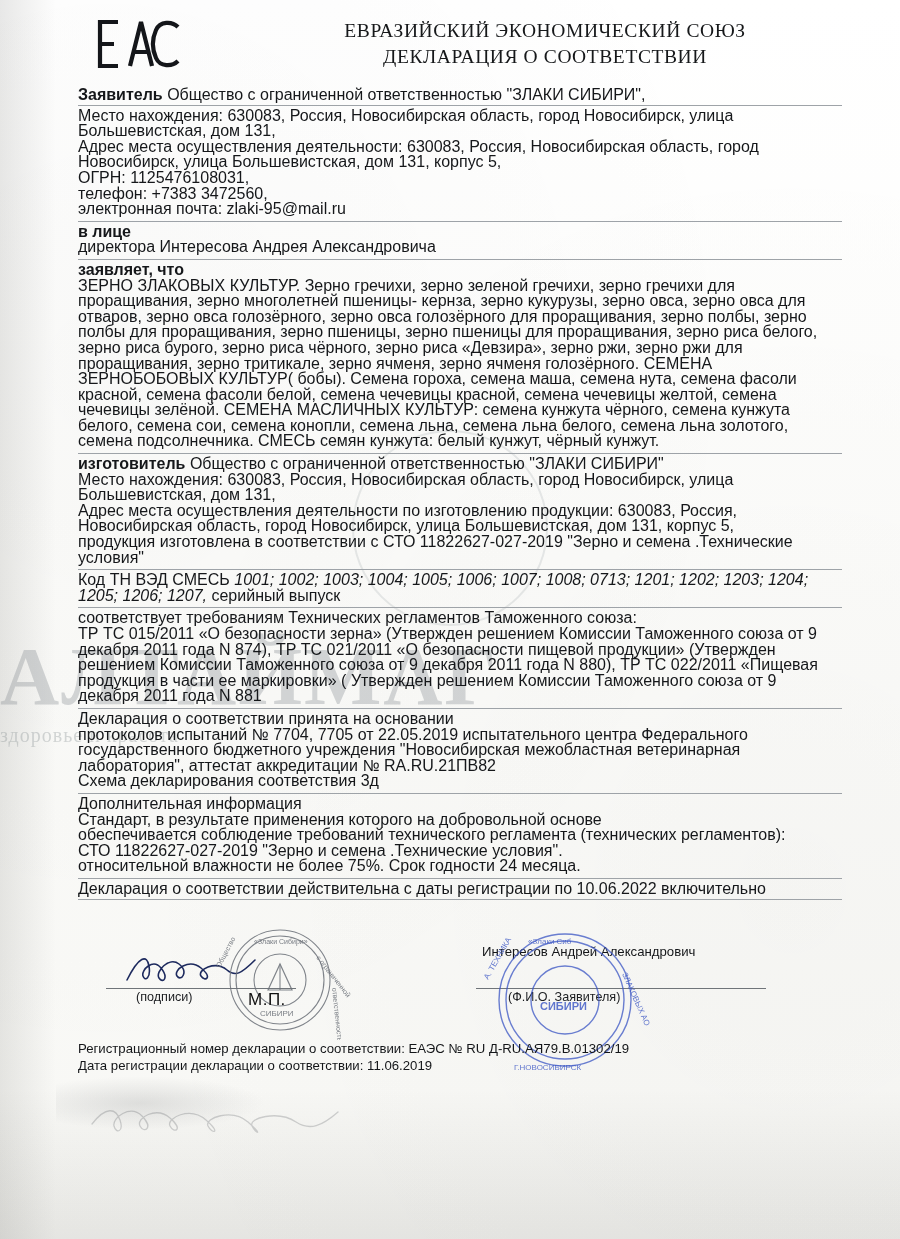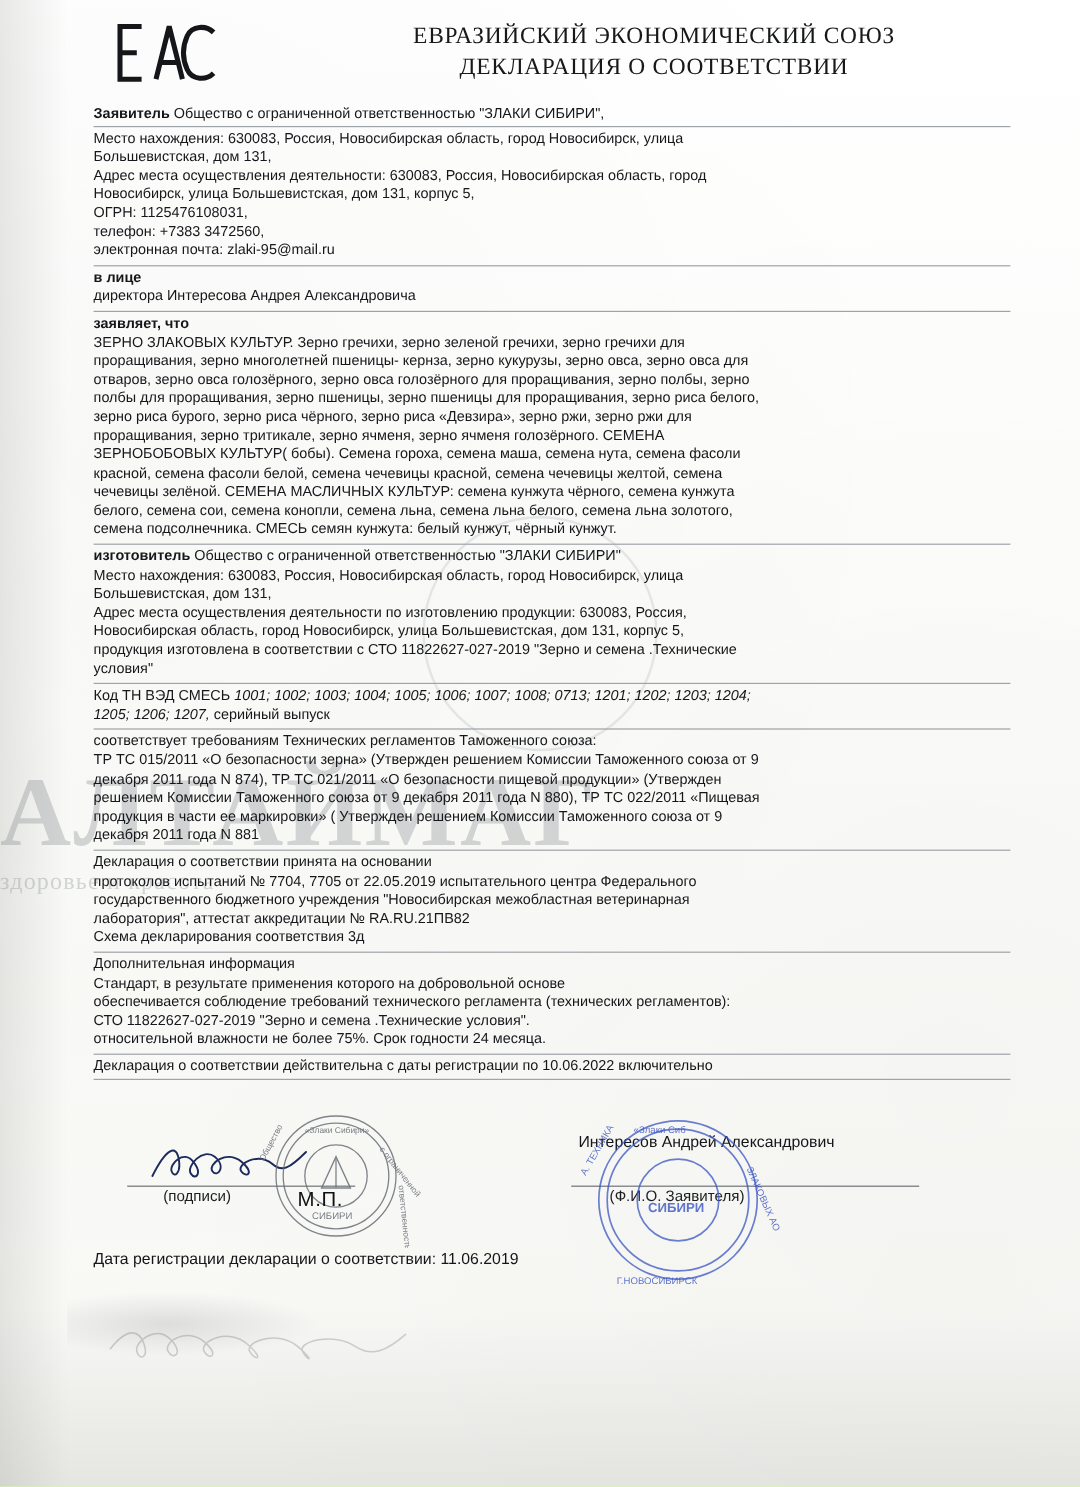--- a/index.html
+++ b/index.html
@@ -78,21 +78,21 @@
     line-height: 1.32;
     white-space: nowrap;
   }
 
   
   .doc-body {
     position: absolute;
     left: 78px;
     right: 58px;
     top: 86px;
-    font-size: 12px;
+    font-size: 16px;
     line-height: 15.6px;
     color: #15171a;
   }
   .row {
     position: relative;
     padding: 1px 0 1px 0;
   }
   .rule {
     border-top: 1px solid #9ea3a8;
     margin-top: 2px;
@@ -430,20 +430,21 @@
         <text x="58" y="26">«Злаки Сиб</text>
         <text x="152" y="56" transform="rotate(66 152 56)">ЗЛАКОВЫХ АО</text>
         <text x="18" y="62" transform="rotate(-60 18 62)">А. ТЕХНИКА</text>
         <text x="70" y="92" font-size="11" font-weight="bold">СИБИРИ</text>
         <text x="44" y="152" font-size="8">Г.НОВОСИБИРСК</text>
       </g>
     </svg>
   </div>
 
   <div class="reg">
+    <div>Регистрационный номер декларации о соответствии: ЕАЭС № RU Д-RU.АЯ79.В.01302/19</div>
     <div>Дата регистрации декларации о соответствии: 11.06.2019</div>
   </div>
 
   <div class="corner-smudge"></div>
   <div class="ghost-hand">
     <svg width="260" height="40" viewBox="0 0 260 40" aria-hidden="true">
       <path d="M6 28 C20 10 30 12 34 24 C38 36 30 38 28 30 C26 22 44 8 56 20
                C68 32 58 38 54 30 C50 22 70 10 84 22 C98 34 88 38 84 30
                C80 22 104 10 120 24 C136 38 126 38 122 30 C118 22 146 12 162 26
                C178 40 170 38 166 30 C162 22 192 14 210 26 C224 35 236 30 252 16" fill="none" stroke="#3c4047" stroke-width="1.3" stroke-linecap="round"></path>

